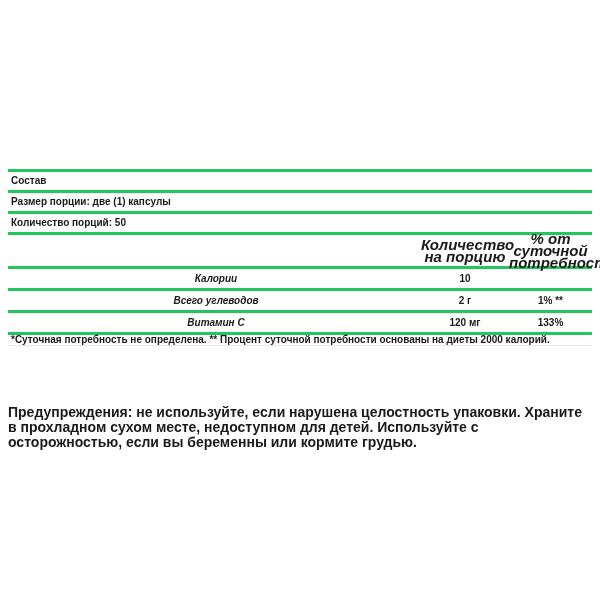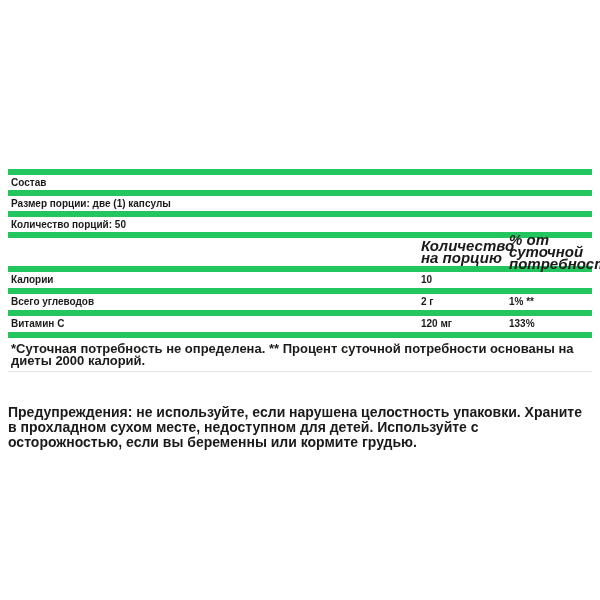--- a/index.html
+++ b/index.html
@@ -15,47 +15,48 @@
       color: #1a1a1a;
       overflow: hidden;
     }
     .panel {
       position: absolute;
       left: 8px;
       top: 169px;
       width: 584px;
     }
     .row {
-      border-top: 6px solid #22c55e;
+      border-top: 3px solid #22c55e;
       box-sizing: border-box;
       font-size: 10px;
       font-weight: bold;
       display: flex;
       align-items: center;
       line-height: 12px;
+      text-align: center;
     }
     .row.simple {
       height: 21px;
       padding-left: 3px;
     }
     .row.head {
       height: 34px;
       font-size: 15px;
       font-style: italic;
     }
     .row.nut {
       height: 22px;
     }
     .row.foot {
-      height: 40px;
+      height: 14px;
       padding-left: 3px;
-      font-size: 13px;
+      font-size: 10px;
       border-bottom: 1px solid #e6e6e6;
     }
-    .c-name { width: 413px; padding-left: 3px; box-sizing: border-box; }
+    .c-name { width: 413px; padding-left: 3px; box-sizing: border-box; font-style: italic; }
     .c-amt { width: 88px; }
     .c-dv { width: 83px; }
     .head .c-amt, .head .c-dv { line-height: 12px; }
     .warnings {
       position: absolute;
       left: 8px;
       top: 405px;
       width: 584px;
       font-size: 14px;
       font-weight: bold;

